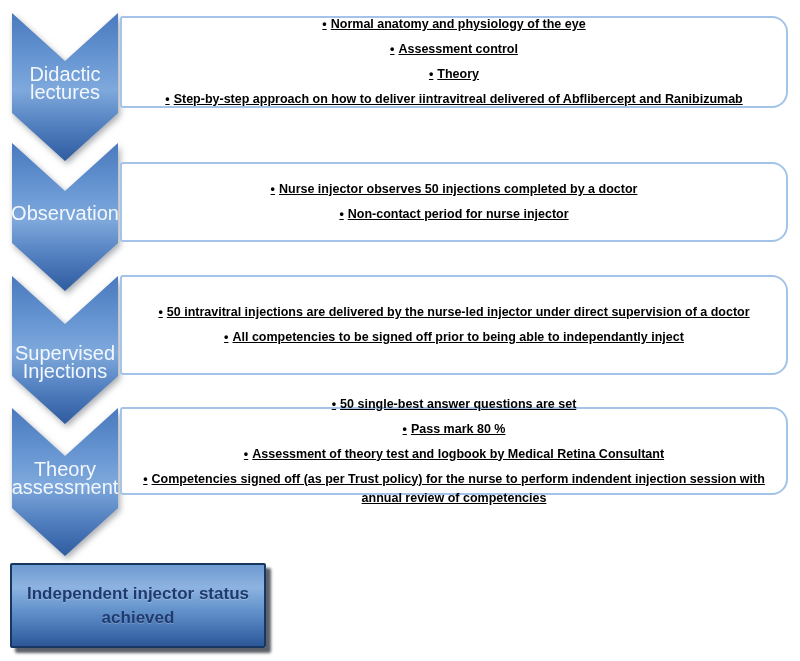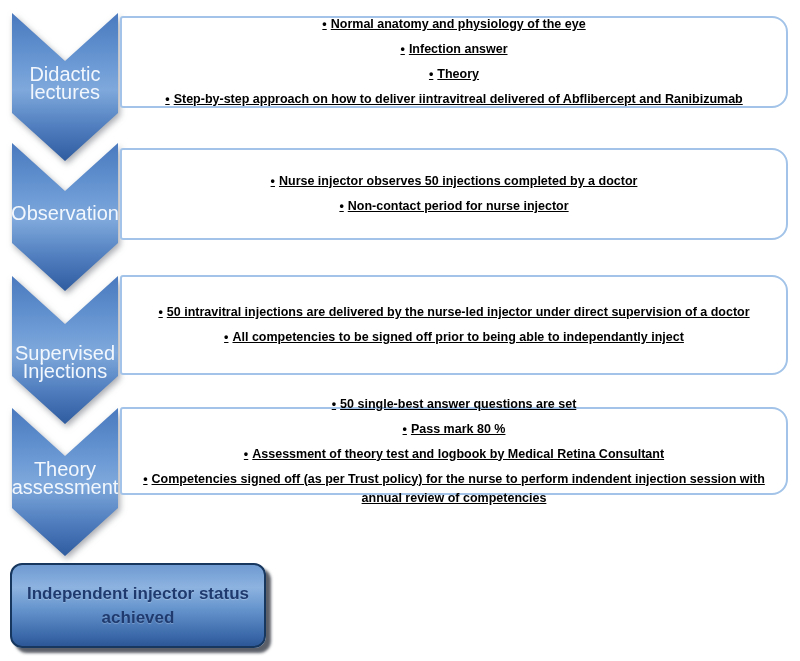--- a/index.html
+++ b/index.html
@@ -39,35 +39,35 @@
     font-weight:bold;
     font-size:12.5px;line-height:19px;
   }
   .bullet-line{margin:3px;text-decoration:underline;}
   .bullet-marker{margin-right:4px;}
   .final-box{
     position:absolute;
     left:10px;top:563px;width:256px;height:85px;
     box-sizing:border-box;
     border:2px solid #17375e;
-    border-radius:12px;
+    border-radius:2px;
     background:linear-gradient(180deg,#6f9bd2 0%,#8db3e0 28%,#6493cc 55%,#3a68a9 88%,#2d5796 100%);
     box-shadow:5px 5px 3px rgba(38,43,55,0.75);
     display:flex;align-items:center;justify-content:center;
     text-align:center;
     color:#1f3a6e;
     font-weight:bold;
     font-size:17px;line-height:24px;
     padding:0 14px;
     text-shadow:0 1px 1px rgba(255,255,255,0.25);
   }
   .t1{top:13px}.t2{top:143px}.t3{top:276px}.t4{top:408px}
   .l1{top:57px}.l2{top:187px}.l3{top:336px}.l4{top:452px}
   .b1{top:16px;height:92px}
-  .b2{top:148px;height:92px}
+  .b2{top:162px;height:80px}
   .b3{top:275px;height:100px}
   .b4{top:407px;height:88px}
 </style>
 </head>
 <body>
 
 <div class="canvas">
 
   <svg width="0" height="0" style="position:absolute" aria-hidden="true">
     <defs>
@@ -80,21 +80,21 @@
       </linearGradient>
     </defs>
   </svg>
 
   <svg class="chevron t1" viewBox="0 0 106 148">
     <polygon points="0,0 53,48 106,0 106,100 53,148 0,100" fill="url(#chevGrad)"></polygon>
   </svg>
   <div class="chevron-label l1">Didactic lectures</div>
   <div class="step-box b1">
     <div class="bullet-line"><span class="bullet-marker">•</span><span>Normal anatomy and physiology of the eye</span></div>
-    <div class="bullet-line"><span class="bullet-marker">•</span><span>Infection answer</span></div>
+    <div class="bullet-line"><span class="bullet-marker">•</span><span>Assessment control</span></div>
     <div class="bullet-line"><span class="bullet-marker">•</span><span>Theory</span></div>
     <div class="bullet-line"><span class="bullet-marker">•</span><span>Step-by-step approach on how to deliver iintravitreal delivered of Abflibercept and Ranibizumab</span></div>
   </div>
 
   <svg class="chevron t2" viewBox="0 0 106 148">
     <polygon points="0,0 53,48 106,0 106,100 53,148 0,100" fill="url(#chevGrad)"></polygon>
   </svg>
   <div class="chevron-label l2">Observation</div>
   <div class="step-box b2">
     <div class="bullet-line"><span class="bullet-marker">•</span><span>Nurse injector observes 50 injections completed by a doctor</span></div>

